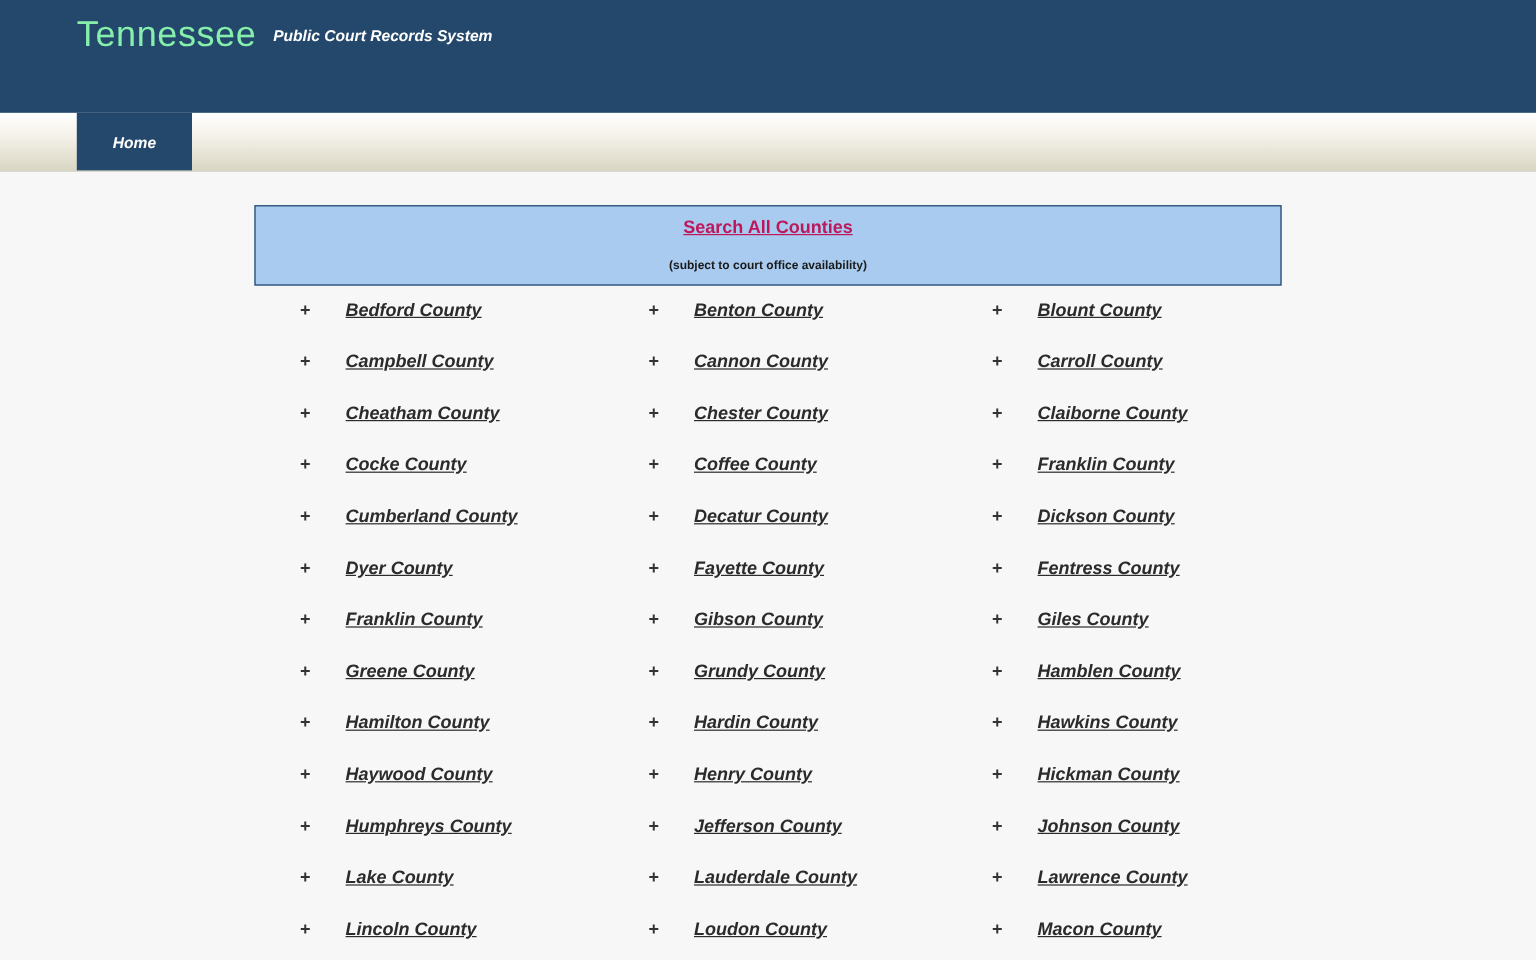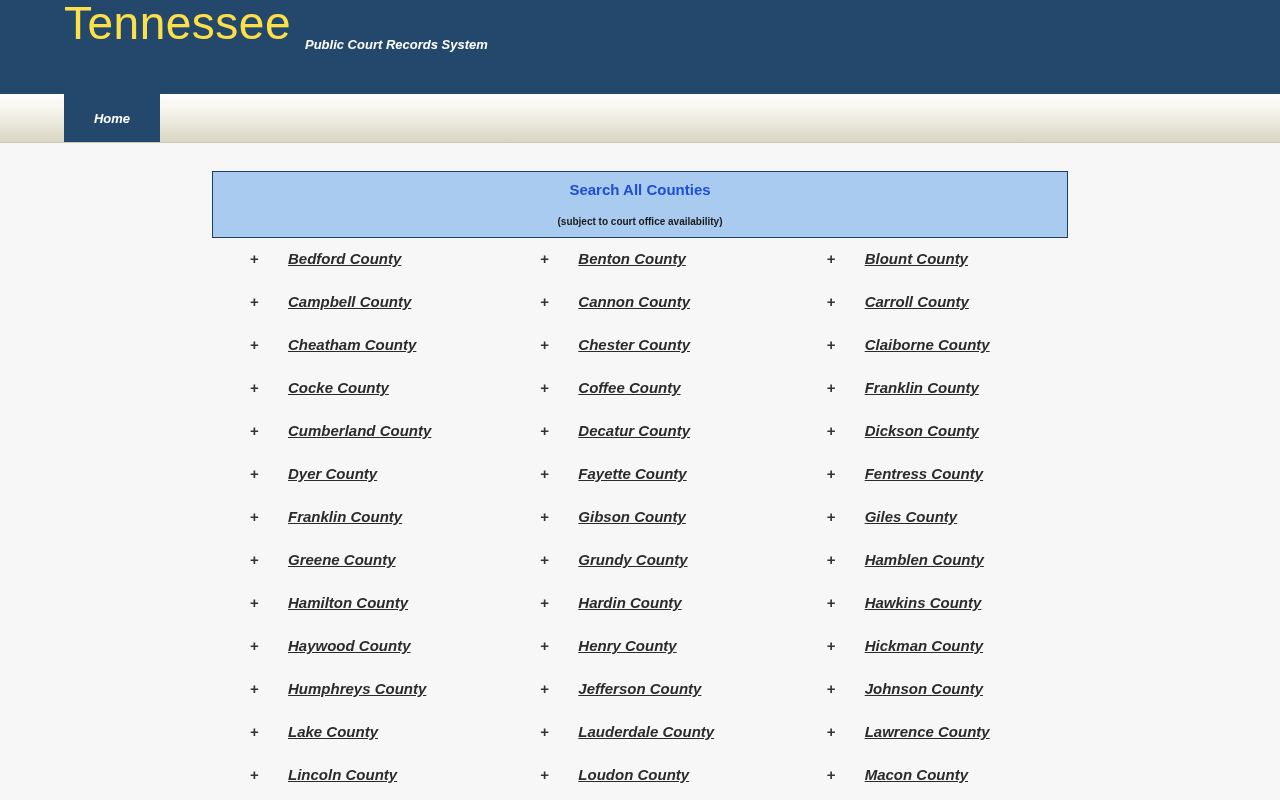--- a/index.html
+++ b/index.html
@@ -20,27 +20,27 @@
     background: #24486c;
     position: relative;
   }
   .header-inner {
     padding-left: 64px;
     display: flex;
     align-items: baseline;
     height: 100%;
   }
   .site-title {
-    color: #fde047;
-    font-size: 46px;
+    color: #86efac;
+    font-size: 30px;
     font-weight: normal;
     letter-spacing: 0.5px;
     line-height: 1;
     position: relative;
-    top: 0;
+    top: 14px;
   }
   .site-subtitle {
     color: #ffffff;
     font-size: 13px;
     font-weight: bold;
     font-style: italic;
     margin-left: 14px;
     position: relative;
     top: 10px;
     text-align: center;
@@ -80,21 +80,22 @@
     margin: 0 auto;
     background: #a8cbef;
     border: 1px solid #1c3f66;
     box-sizing: border-box;
     padding: 9px 0 10px 0;
     text-align: center;
   }
   .search-banner-title {
     font-size: 15px;
     font-weight: bold;
-    color: #1d4ed8;
+    color: #be185d;
+    text-decoration: underline;
     cursor: pointer;
     display: inline-block;
   }
   .search-banner-sub {
     font-size: 10px;
     font-weight: bold;
     color: #1a1a1a;
     margin-top: 17px;
   }
 

